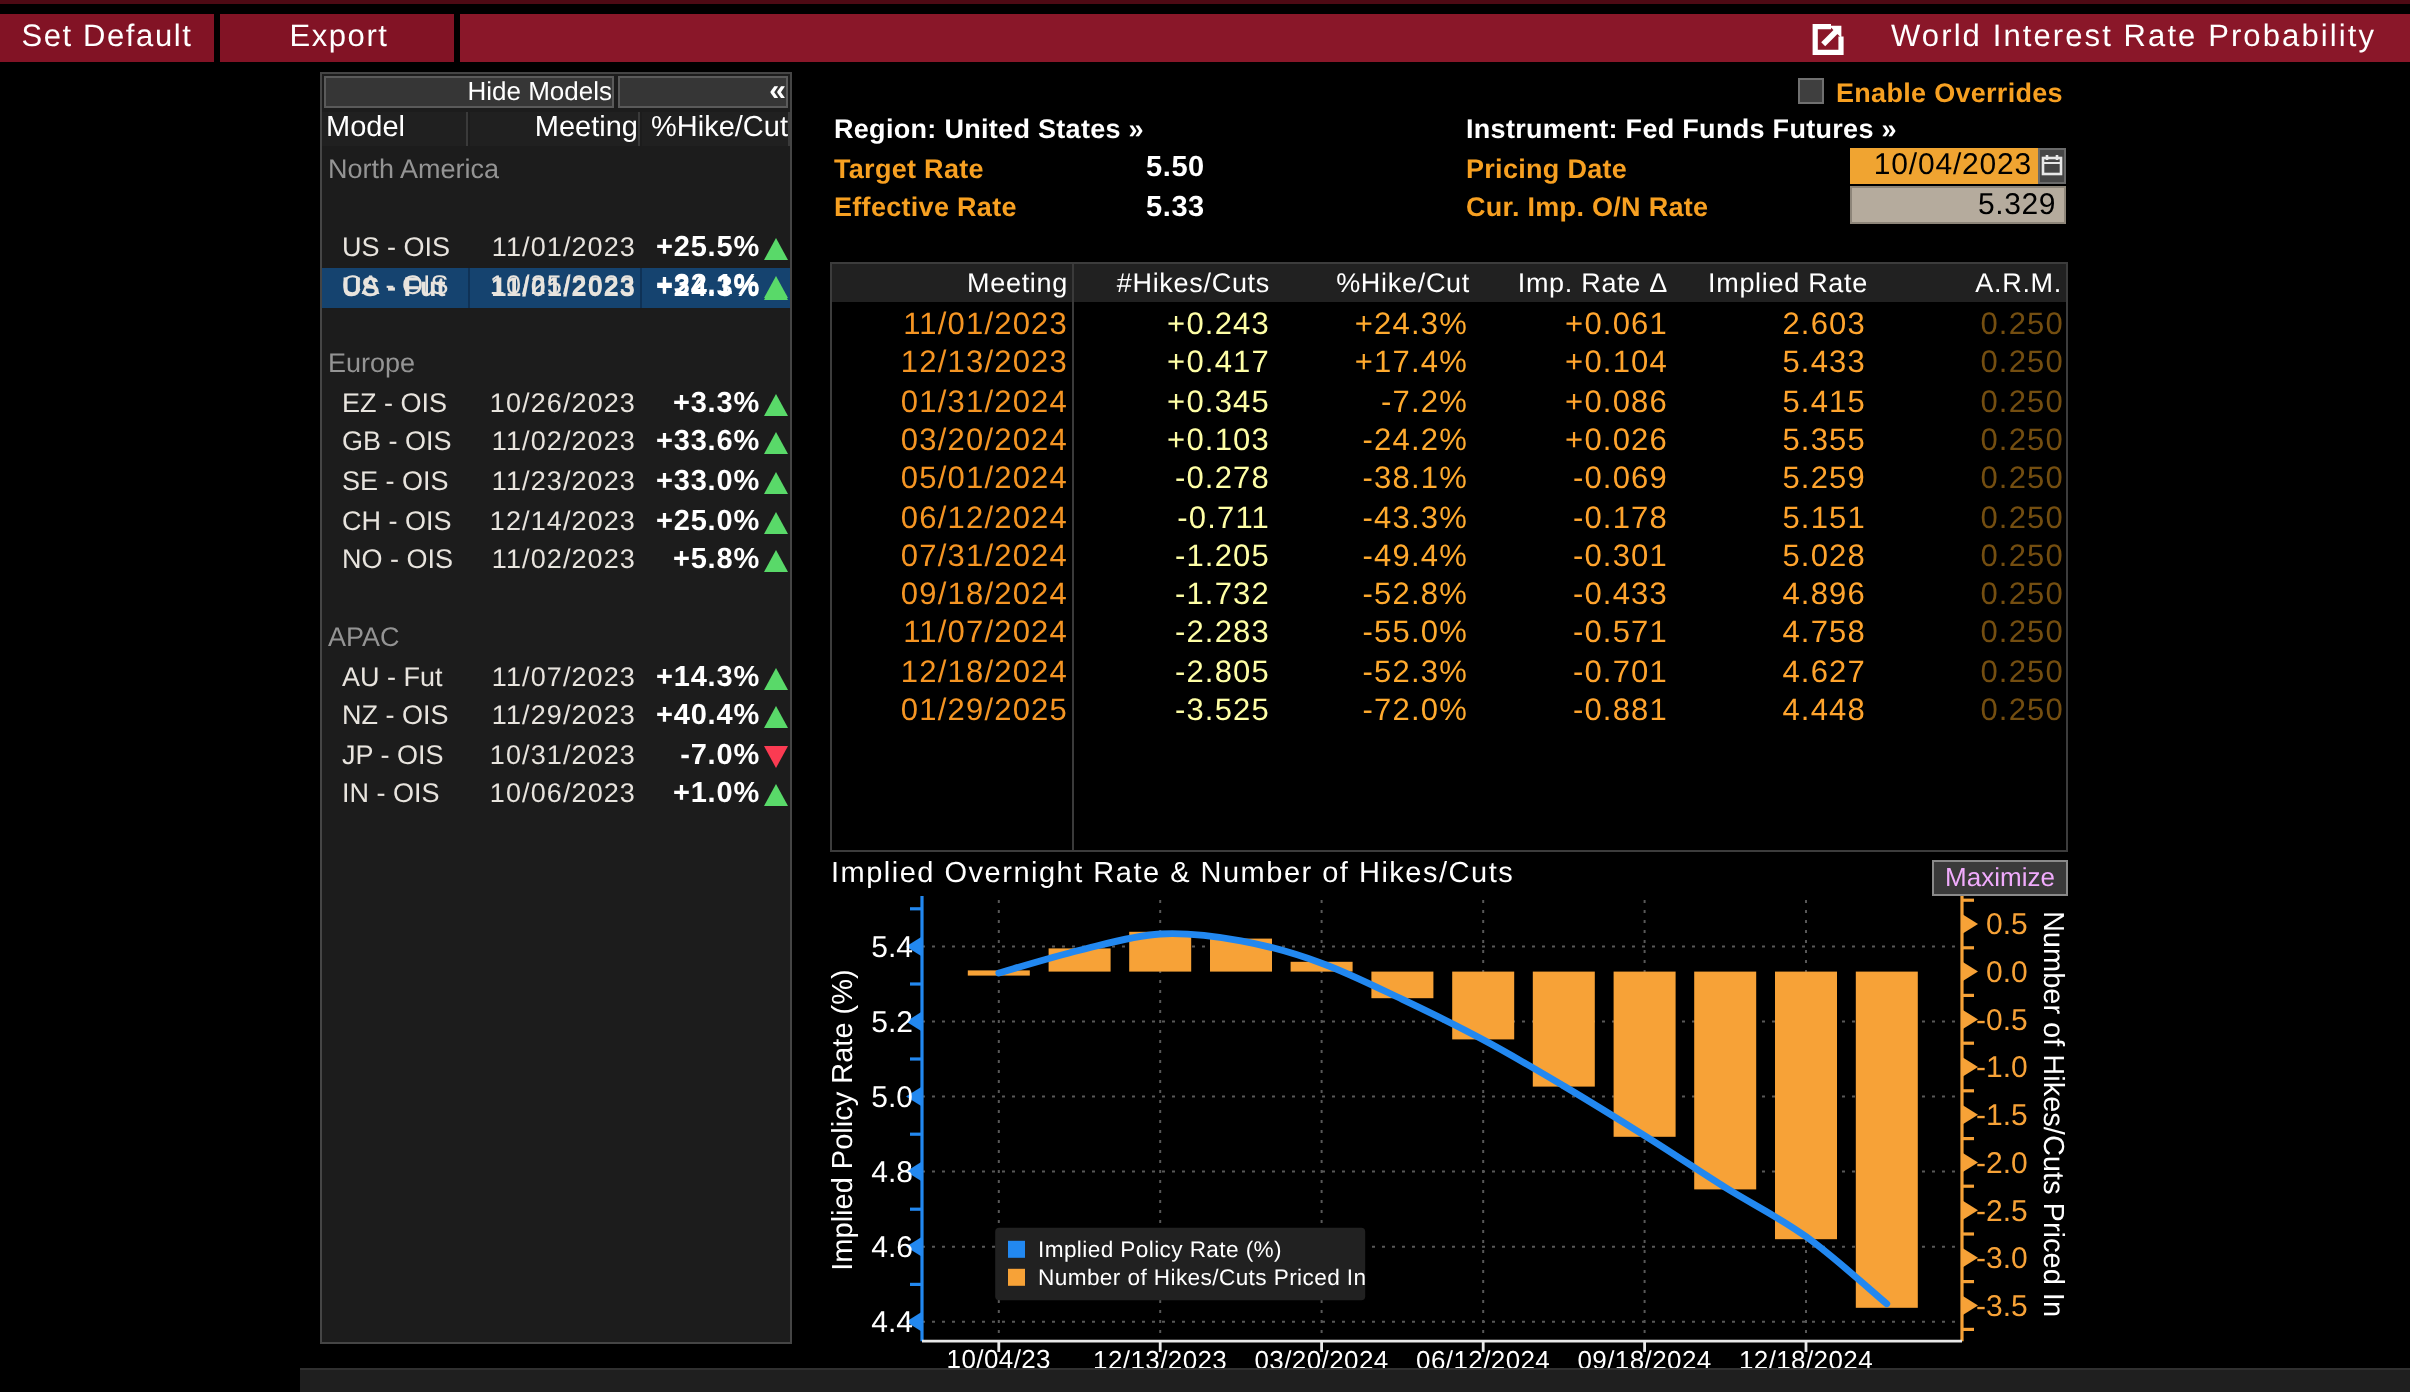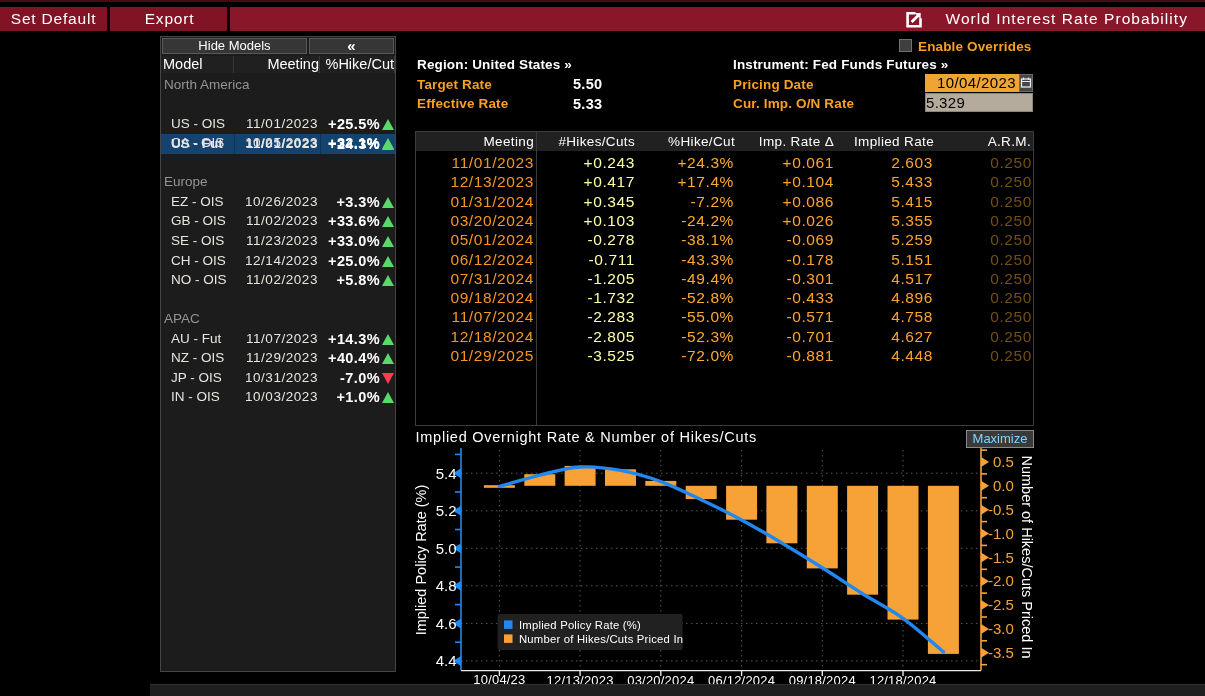--- a/index.html
+++ b/index.html
@@ -8,21 +8,21 @@
   .abs { position:absolute; }
   
   #topbar { position:absolute; left:0; top:7px; width:1205px; height:24px; background:#8a1729; }
   .topline { position:absolute; left:0; top:0; width:1205px; height:2px; background:#4d0a14; }
   .bardiv { position:absolute; top:7px; width:3px; height:24px; background:#000; }
   #title { position:absolute; top:7px; right:17px; height:24px; color:#fff; font-size:15.5px; letter-spacing:1.05px; line-height:23px; }
   
   #panel { position:absolute; left:160px; top:36px; width:236px; height:636px;
      background:#1c1c1c; border:1px solid #454545; }
   .pbtn { position:absolute; top:1px; height:16px; background:#363636; border:1px solid #5a5a5a;
-     color:#fff; font-size:13px; text-align:center; line-height:14px; }
+     color:#fff; font-size:13px; text-align:right; line-height:14px; }
   .phead { position:absolute; top:19px; height:17px; color:#fff; font-size:14.5px; line-height:17px; background:#202020; border-right:1px solid #3a3a3a; }
   .prow { position:absolute; left:0; width:234px; height:20px; font-size:13.5px; line-height:20px; }
   .sec  { color:#949494; padding-left:3px; }
   .mod  { position:absolute; left:10px; color:#e8e4de; }
   .mtg  { position:absolute; right:77px; color:#e8e4de; letter-spacing:0.55px; }
   .val  { position:absolute; right:15px; width:80px; text-align:right; color:#fff; font-weight:bold; font-size:14.5px; letter-spacing:0.4px; }
   .tri-up { position:absolute; right:1px; top:5px; width:0; height:0;
      border-left:6.5px solid transparent; border-right:6.5px solid transparent; border-bottom:11px solid #59d969; }
   .tri-dn { position:absolute; right:1px; top:5px; width:0; height:0;
      border-left:6.5px solid transparent; border-right:6.5px solid transparent; border-top:11px solid #fb3b52; }
@@ -43,21 +43,21 @@
   .c2 { color:#ffffa6; }
   .c3 { color:#ffaa2e; }
   .c4 { color:#ffa42d; }
   .c5 { color:#ffa42d; }
   .c6 { color:#744e10; }
   #vdiv { position:absolute; left:120px; top:0; width:1px; height:293px; background:#3a3a3a; }
   
   #chart { position:absolute; left:410px; top:428px; }
   #ctitle { position:absolute; left:415.5px; top:429px; color:#fff; font-size:14.5px; letter-spacing:0.75px; }
   #maxbtn { position:absolute; left:966px; top:430px; width:68px; height:18px; background:#3a3a3a;
-     border:1px solid #8a8a8a; color:#7dd3fc; font-size:13px; text-align:center; line-height:16px; }
+     border:1px solid #8a8a8a; color:#f0abfc; font-size:13px; text-align:center; line-height:16px; }
   #bottombar { position:absolute; left:150px; top:684px; width:1055px; height:12px; background:#1f1f1f; border-top:1px solid #303030; }
 </style>
 </head>
 <body>
 <div class="topline"></div>
 <div id="topbar"></div>
 <div id="topbar2" style="position:absolute;left:0;top:7px;width:230px;height:24px;background:#821325;"></div>
 <div class="btn abs" style="left:0;top:7px;width:107px;height:24px;color:#fff;font-size:15.5px;letter-spacing:0.8px;line-height:23px;text-align:center;">Set Default</div>
 <div class="btn abs" style="left:112px;top:7px;width:115px;height:24px;color:#fff;font-size:15.5px;letter-spacing:0.8px;line-height:23px;text-align:center;">Export</div>
 <div class="bardiv" style="left:107px;"></div>
@@ -141,21 +141,21 @@
       <span class="tri-up"></span>
     </div>
   <div class="prow" style="top:330.8px;">
       <span class="mod">JP - OIS</span>
       <span class="mtg">10/31/2023</span>
       <span class="val">-7.0%</span>
       <span class="tri-dn"></span>
     </div>
   <div class="prow" style="top:350.3px;">
       <span class="mod">IN - OIS</span>
-      <span class="mtg">10/03/2023</span>
+      <span class="mtg">10/06/2023</span>
       <span class="val">+1.0%</span>
       <span class="tri-up"></span>
     </div>
 </div>
 
 <div class="wlab" style="left:417px; top:57px;">Region: United States »</div>
 <div class="olab" style="left:417px; top:76.5px;">Target Rate</div>
 <div class="wval" style="left:573px; top:76px;">5.50</div>
 <div class="olab" style="left:417px; top:96px;">Effective Rate</div>
 <div class="wval" style="left:573px; top:95.5px;">5.33</div>
@@ -166,21 +166,21 @@
 <div class="olab" style="left:918px; top:39px;">Enable Overrides</div>
 <div class="abs" style="left:925px; top:73.5px; width:94px; height:18px; background:#f0a431; color:#000; font-size:15px; letter-spacing:0.4px; line-height:18px; text-align:right; padding-right:3px;">10/04/2023</div>
 <div class="abs" style="left:1019px; top:73.5px; width:14px; height:18px; background:#464646; border:1px solid #6a6a6a;">
   <svg width="12" height="16" viewBox="0 0 12 16">
       <rect x="1.5" y="4" width="9" height="8" fill="none" stroke="#e8e8e8" stroke-width="1.3"></rect>
       <line x1="1.5" y1="6.5" x2="10.5" y2="6.5" stroke="#e8e8e8" stroke-width="1"></line>
       <line x1="3.5" y1="2.5" x2="3.5" y2="5" stroke="#e8e8e8" stroke-width="1.3"></line>
       <line x1="8.5" y1="2.5" x2="8.5" y2="5" stroke="#e8e8e8" stroke-width="1.3"></line>
     </svg>
 </div>
-<div class="abs" style="left:925px; top:93px; width:108px; height:18.5px; background:#b5ab9d; border:1px solid #8d8579; color:#000; font-size:15px; letter-spacing:0.3px; line-height:17px; text-align:left; padding-right:4px;">5.329</div>
+<div class="abs" style="left:925px; top:93px; width:108px; height:18.5px; background:#b5ab9d; border:1px solid #8d8579; color:#000; font-size:15px; letter-spacing:0.3px; line-height:17px; text-align:right; padding-right:4px;">5.329</div>
 
 <div id="mtable">
   <div id="mthead">
     <div class="mth" style="left:0; width:118px;">Meeting</div>
     <div class="mth" style="left:121px; width:98px;">#Hikes/Cuts</div>
     <div class="mth" style="left:220px; width:99px;">%Hike/Cut</div>
     <div class="mth" style="left:320px; width:98px;">Imp. Rate Δ</div>
     <div class="mth" style="left:419px; width:99px;">Implied Rate</div>
     <div class="mth" style="left:518px; width:97px;">A.R.M.</div>
   </div>
@@ -231,21 +231,21 @@
       <span class="mc c3" style="left:220px;width:98px;">-43.3%</span>
       <span class="mc c4" style="left:320px;width:98px;">-0.178</span>
       <span class="mc c5" style="left:419px;width:98px;">5.151</span>
       <span class="mc c6" style="left:519px;width:97px;">0.250</span>
     </div>
   <div class="mrow" style="top:136.8px;">
       <span class="mc c1" style="left:0;width:118px;">07/31/2024</span>
       <span class="mc c2" style="left:121px;width:98px;">-1.205</span>
       <span class="mc c3" style="left:220px;width:98px;">-49.4%</span>
       <span class="mc c4" style="left:320px;width:98px;">-0.301</span>
-      <span class="mc c5" style="left:419px;width:98px;">4.517</span>
+      <span class="mc c5" style="left:419px;width:98px;">5.028</span>
       <span class="mc c6" style="left:519px;width:97px;">0.250</span>
     </div>
   <div class="mrow" style="top:156.1px;">
       <span class="mc c1" style="left:0;width:118px;">09/18/2024</span>
       <span class="mc c2" style="left:121px;width:98px;">-1.732</span>
       <span class="mc c3" style="left:220px;width:98px;">-52.8%</span>
       <span class="mc c4" style="left:320px;width:98px;">-0.433</span>
       <span class="mc c5" style="left:419px;width:98px;">4.896</span>
       <span class="mc c6" style="left:519px;width:97px;">0.250</span>
     </div>

